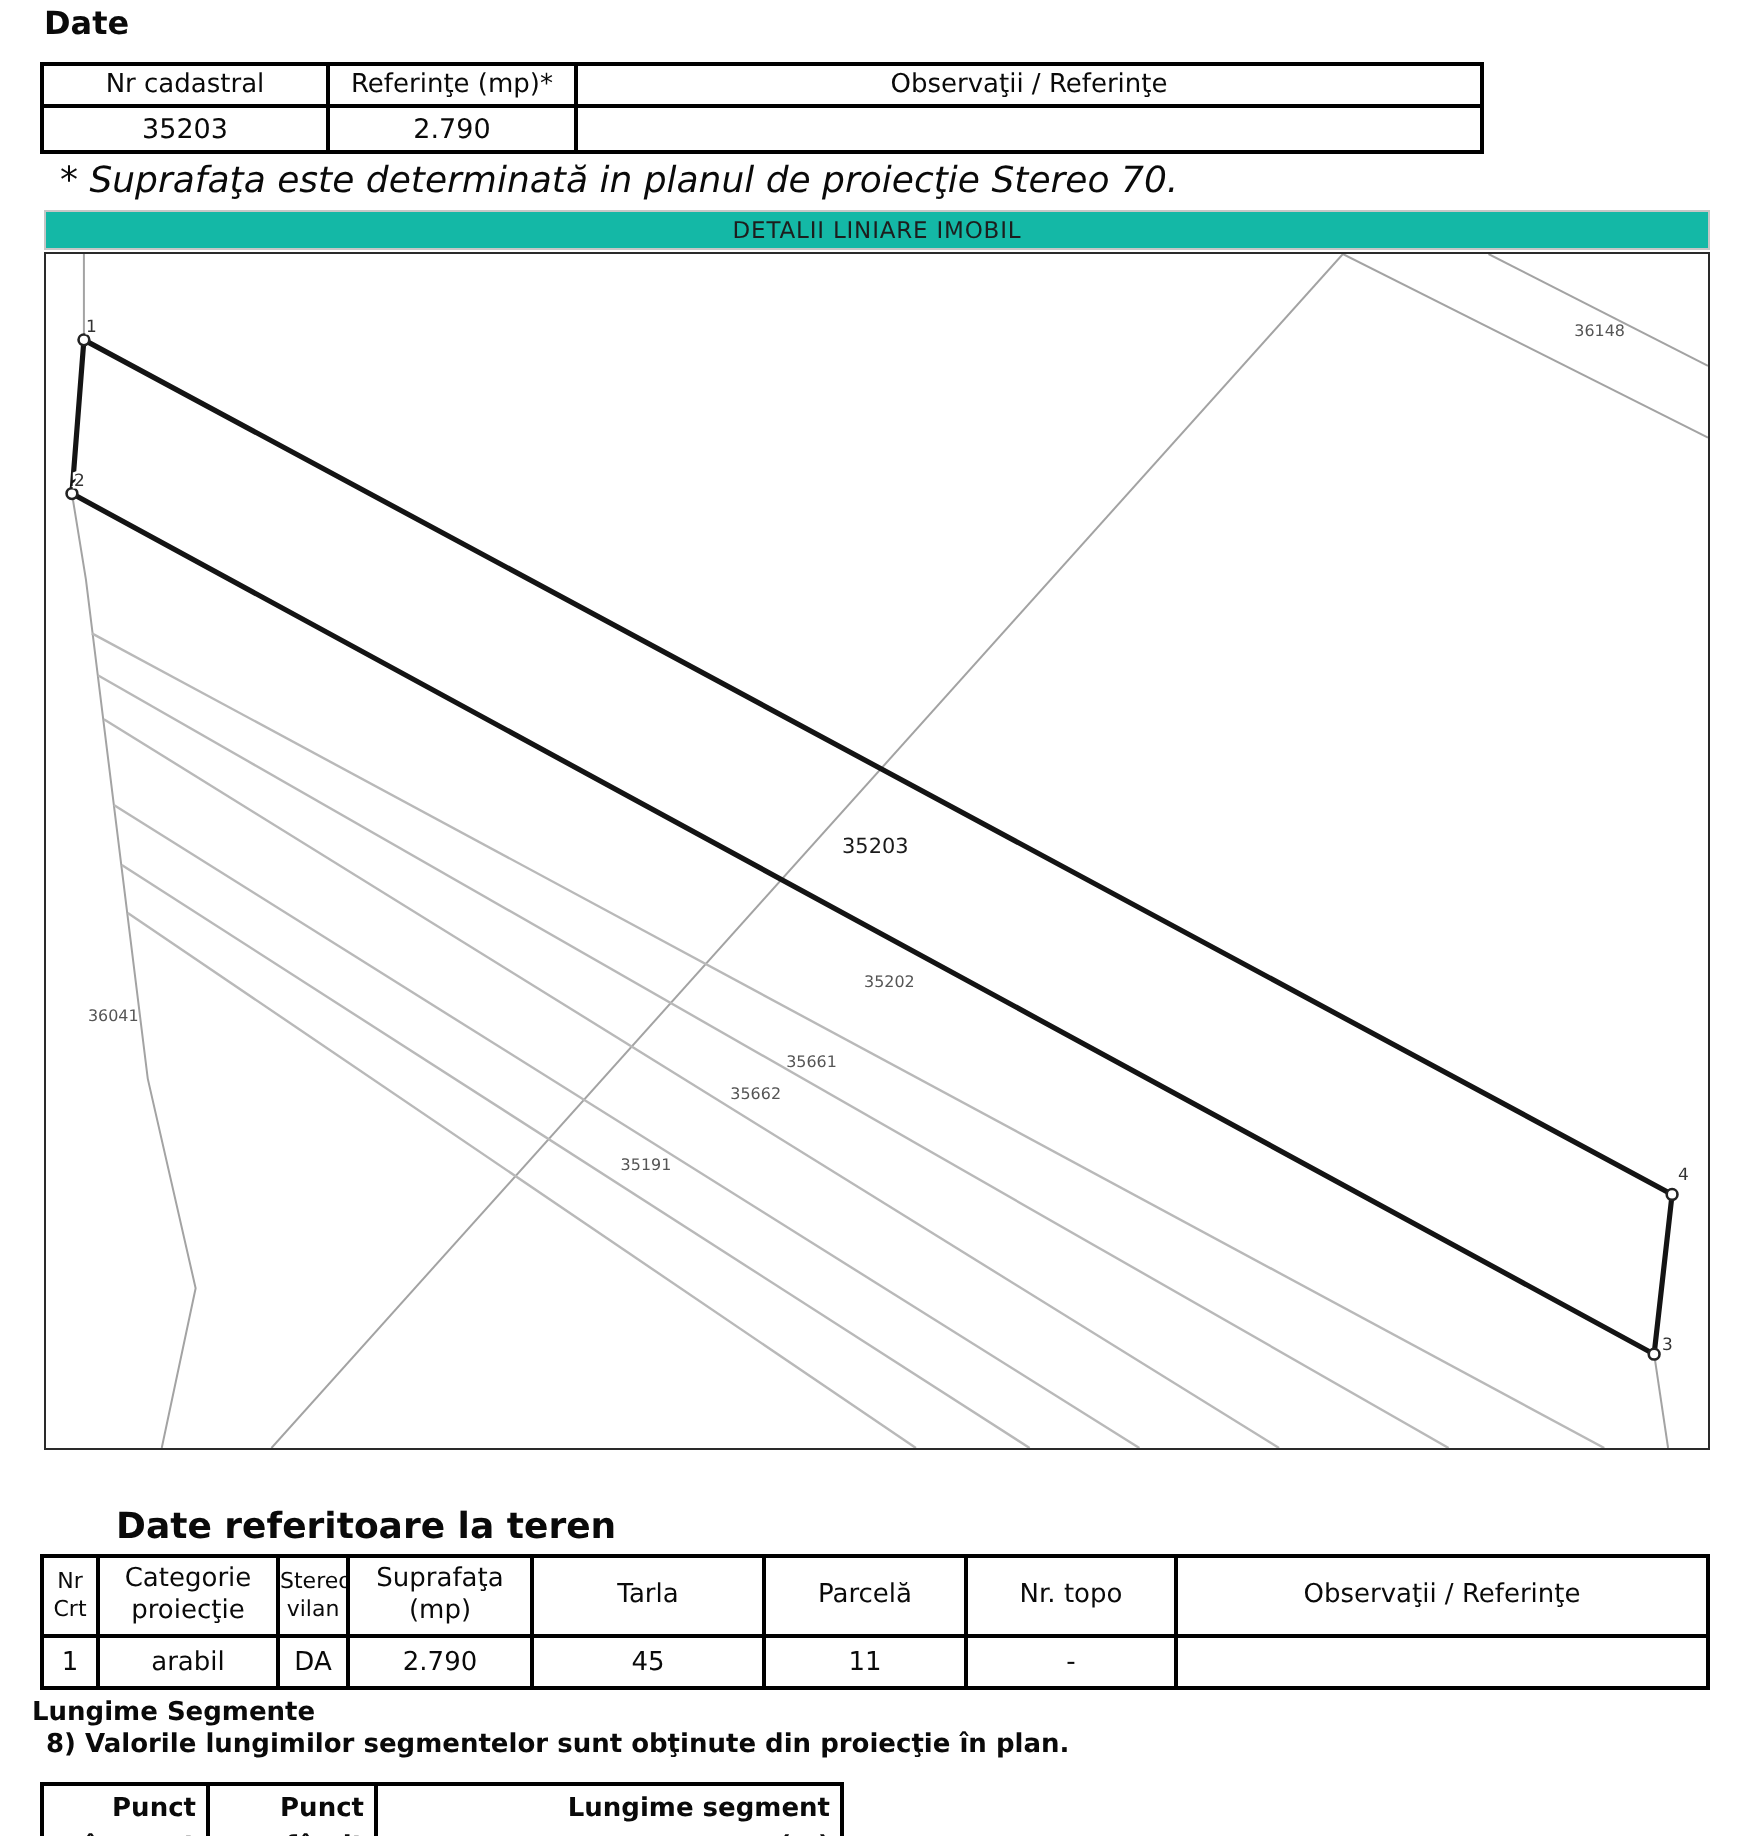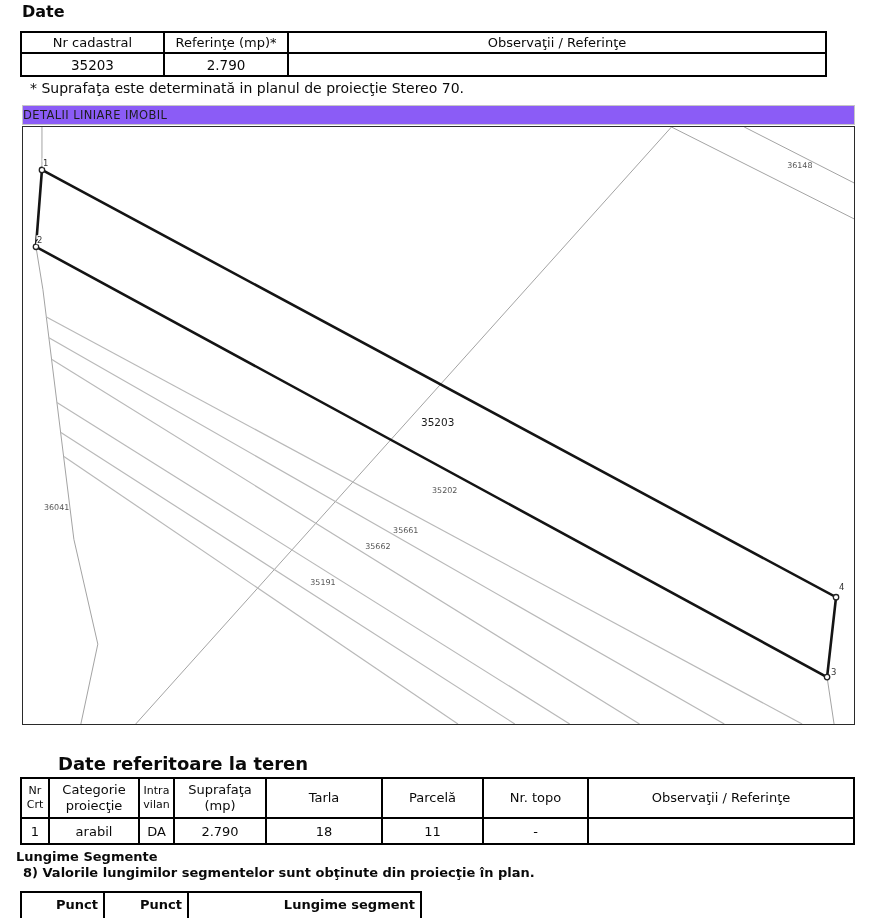--- a/index.html
+++ b/index.html
@@ -9,46 +9,46 @@
     font-family:"DejaVu Sans","Liberation Sans",sans-serif;
     color:#0a0a0a;
   }
   .abs { position:absolute; }
 
   
   #teren-title { left:22px; top:2px; font-size:16px; font-weight:bold; }
   #date-title  { left:22px; top:753px; font-size:18px; font-weight:bold;margin-left:36px; }
   #seg-title   { left:16px; top:849px; font-size:13px; font-weight:bold; }
   #seg-note    { left:23px; top:865px; font-size:13px; font-weight:bold; }
-  #footnote    { left:30px; top:80px; font-size:14px; }
+  #footnote    { left:30px; top:80px; font-size:18px;font-style:italic; }
 
   
   table { border-collapse:collapse; table-layout:fixed; }
   td,th { border:2px solid #000; text-align:center; vertical-align:middle;
           font-weight:normal; overflow:hidden; white-space:nowrap; }
 
-  #table1 { left:20px; top:31px; width:807px; }
+  #table1 { left:20px; top:31px; width:722px; }
   #table1 th { height:21px; font-size:13px; }
   #table1 td { height:23px; font-size:13.5px; }
 
   #table2 { left:20px; top:777px; width:835px; }
   #table2 th { height:40px; font-size:13px; line-height:1.25; }
   #table2 th.small { font-size:11px; }
   #table2 td { height:26px; font-size:13px; }
 
   #table3 { left:20px; top:891px; width:402px; }
   #table3 th { font-weight:bold; font-size:13px; text-align:right;
                padding:2px 5px 0 0; vertical-align:top; }
   #table3 th div { line-height:19px; height:19px; }
 
   
   #map-titlebar {
     left:22px; top:105px; width:833px; height:20px;
-    background:#8b5cf6; border:1px solid #c6c6c6;
-    text-align:left; font-size:11.5px; line-height:18px;
+    background:#14b8a6; border:1px solid #c6c6c6;
+    text-align:center; font-size:11.5px; line-height:18px;
     letter-spacing:.4px; color:#1d1d1d;
   }
   #map-frame {
     left:22px; top:126px; width:833px; height:599px;
     border:1.5px solid #2a2a2a; background:#fff;
   }
   #map-frame svg { width:100%; height:100%; display:block; }
 
   .thin-line   { stroke:#a3a3a3; stroke-width:1; fill:none; }
   .strip-line  { stroke:#b9b9b9; stroke-width:1.2; fill:none; }
@@ -154,38 +154,38 @@
       <tr>
     <th class="small">
       <div>Nr</div>
       <div>Crt</div>
     </th>
     <th>
       <div>Categorie</div>
       <div>proiecţie</div>
     </th>
     <th class="small">
-      <div>Intra</div>
+      <div>Stereo</div>
       <div>vilan</div>
     </th>
     <th>
       <div>Suprafaţa</div>
       <div>(mp)</div>
     </th>
     <th>Tarla</th>
     <th>Parcelă</th>
     <th>Nr. topo</th>
     <th>Observaţii / Referinţe</th>
   </tr>
   <tr>
     <td>1</td>
     <td>arabil</td>
     <td>DA</td>
     <td>2.790</td>
-    <td>18</td>
+    <td>45</td>
     <td>11</td>
     <td>-</td>
     <td></td>
   </tr>
 </tbody>
   </table>
 
 <div class="abs" id="seg-title">Lungime Segmente</div>
 <div class="abs" id="seg-note">8) Valorile lungimilor segmentelor sunt obţinute din proiecţie în plan.</div>
 

